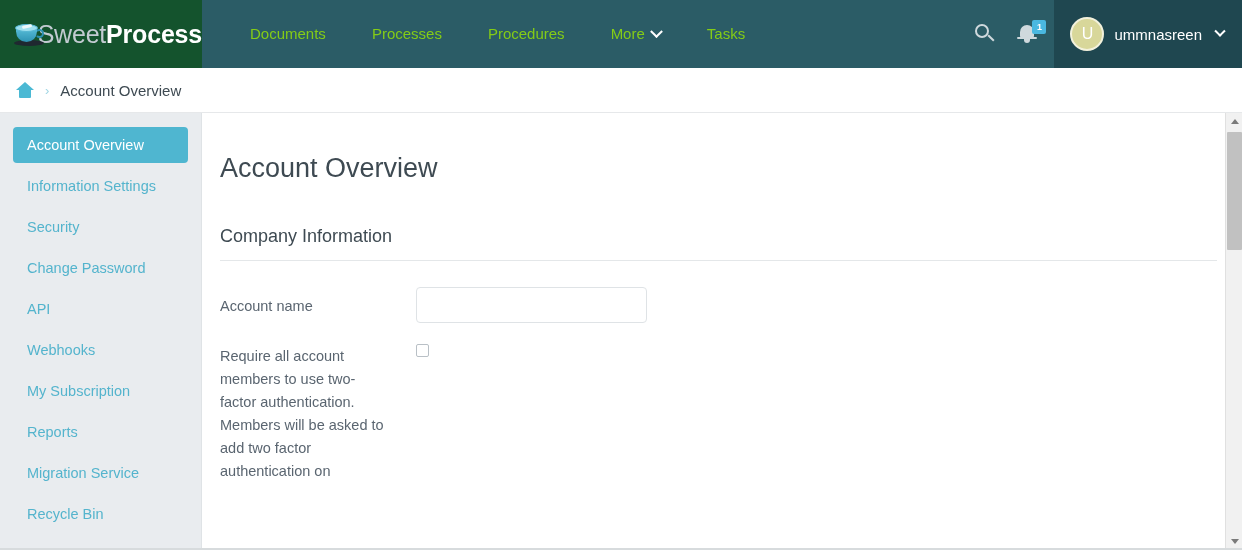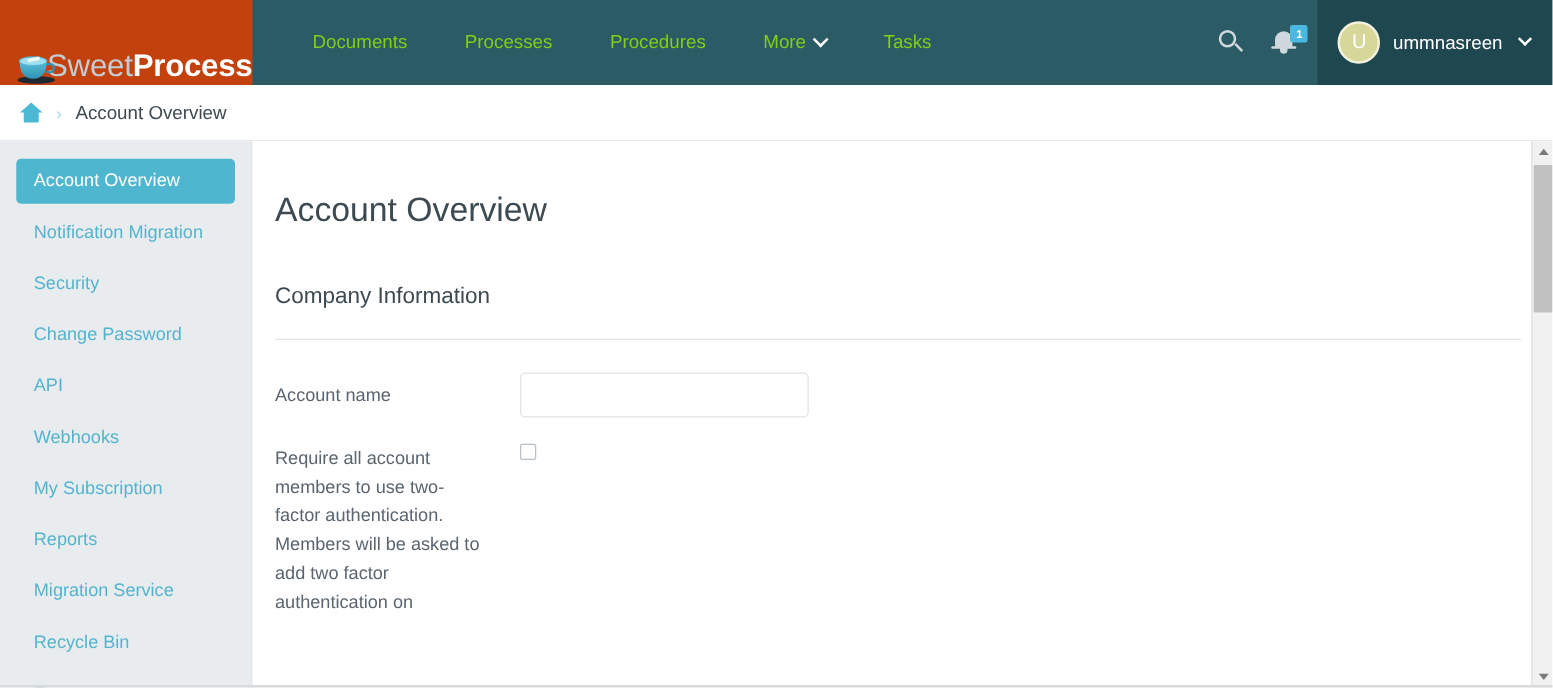--- a/index.html
+++ b/index.html
@@ -13,23 +13,23 @@
 
   
   .header {
     display: flex;
     align-items: stretch;
     height: 68px;
     background: #2b5c66;
   }
   .logo-block {
     width: 202px;
-    background: #c2410c;
-    display: flex;
-    align-items: flex-end;
+    background: #14532d;
+    display: flex;
+    align-items: center;
     padding-left: 14px;
     flex-shrink: 0;
   }
   .logo-cup { width: 30px; height: 26px; position: relative; margin-right: 7px; }
   .logo-cup .saucer {
     position: absolute; left: 0; bottom: 1px;
     width: 30px; height: 6px; border-radius: 50%;
     background: #1f2830;
   }
   .logo-cup .body {
@@ -228,21 +228,21 @@
   .page-title {
     font-size: 27px;
     color: #3e4a52;
     font-weight: 400;
     margin-bottom: 42px;
   }
   .section-title {
     font-size: 18px;
     color: #3e4a52;
     font-weight: 400;
-    margin-bottom: 24px;
+    margin-bottom: 13px;
   }
   .divider {
     height: 1px;
     background: #e4e7e9;
     width: 997px;
     margin-bottom: 26px;
   }
   .form-row {
     display: flex;
     align-items: flex-start;
@@ -389,21 +389,21 @@
   <span class="crumb-text">Account Overview</span>
 </div>
 
 <div class="page">
 
   <aside class="sidebar">
     <div class="side-item active">
       <span>Account Overview</span>
     </div>
     <div class="side-item">
-      <span>Notification Migration</span>
+      <span>Information Settings</span>
     </div>
     <div class="side-item">
       <span>Security</span>
     </div>
     <div class="side-item">
       <span>Change Password</span>
     </div>
     <div class="side-item">
       <span>API</span>
     </div>

